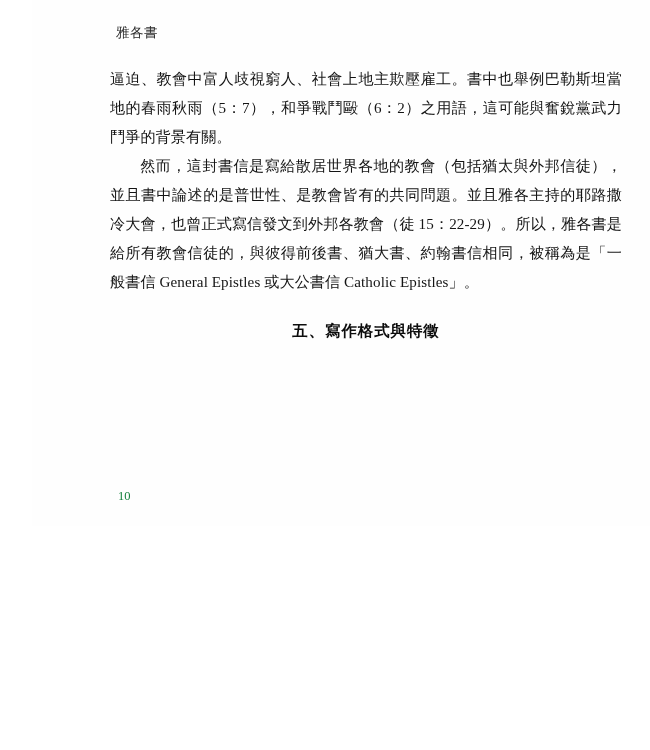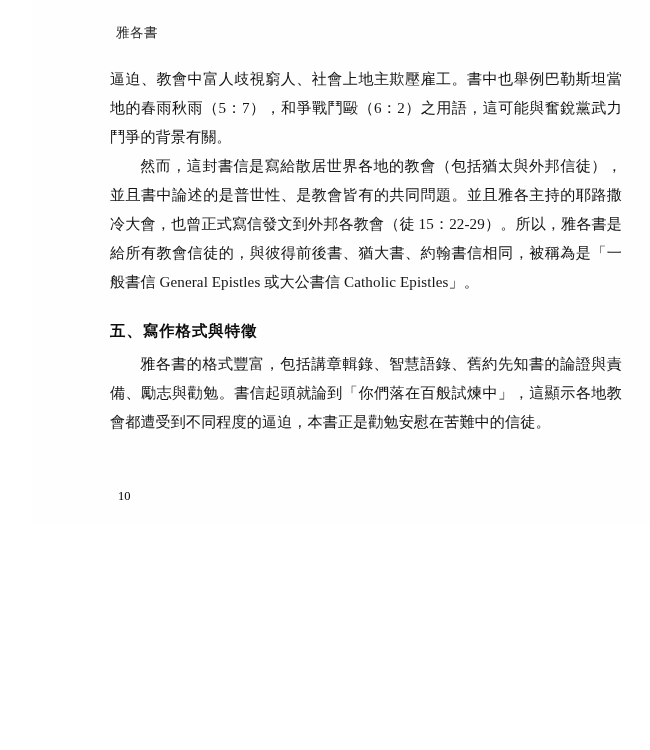--- a/index.html
+++ b/index.html
@@ -47,46 +47,46 @@
   p.indent {
     text-indent: 2em;
   }
   h2.section-head {
     font-size: 15.4px;
     font-weight: bold;
     margin: 20px 0 6px 0;
     letter-spacing: 1px;
     color: #0d0d0d;
     line-height: 1.8;
+    text-align: center;
   }
   .folio {
     position: absolute;
     left: 86px;
     bottom: 22px;
     font-size: 12.5px;
-    color: #000000;
+    color: #15803d;
     font-family: "Liberation Serif", "DejaVu Serif", serif;
   }
 </style>
 </head>
 <body>
 
 <div class="page">
 
   <div class="running-head">雅各書</div>
 
   <div class="body-col">
 
     <p class="para">逼迫、教會中富人歧視窮人、社會上地主欺壓雇工。書中也舉例巴勒斯坦當地的春雨秋雨（5：7），和爭戰鬥毆（6：2）之用語，這可能與奮銳黨武力鬥爭的背景有關。</p>
 
     <p class="para indent">然而，這封書信是寫給散居世界各地的教會（包括猶太與外邦信徒），並且書中論述的是普世性、是教會皆有的共同問題。並且雅各主持的耶路撒冷大會，也曾正式寫信發文到外邦各教會（徒 15：22-29）。所以，雅各書是給所有教會信徒的，與彼得前後書、猶大書、約翰書信相同，被稱為是「一般書信 General Epistles 或大公書信 Catholic Epistles」。</p>
 
     <h2 class="section-head">五、寫作格式與特徵</h2>
 
-    <p class="para indent">雅各書的格式豐富，包括講章輯錄、智慧語錄、舊約先知書的論證與責備、勵志與勸勉。書信起頭就論到「你們落在百般試煉中」，這顯示各地教會都遭受到不同程度的逼迫，本書正是勸勉安慰在苦難中的信徒。</p>
 
 
 
   </div>
 
   <div class="folio">10</div>
 
 </div>
 
 </body></html>

